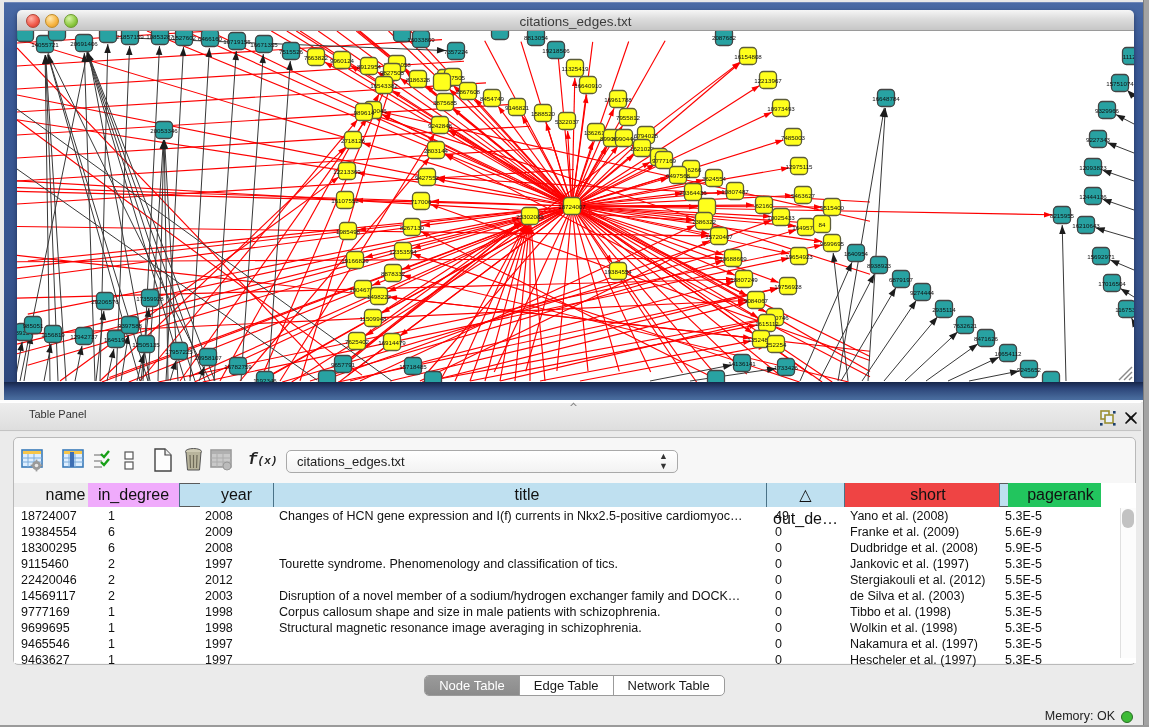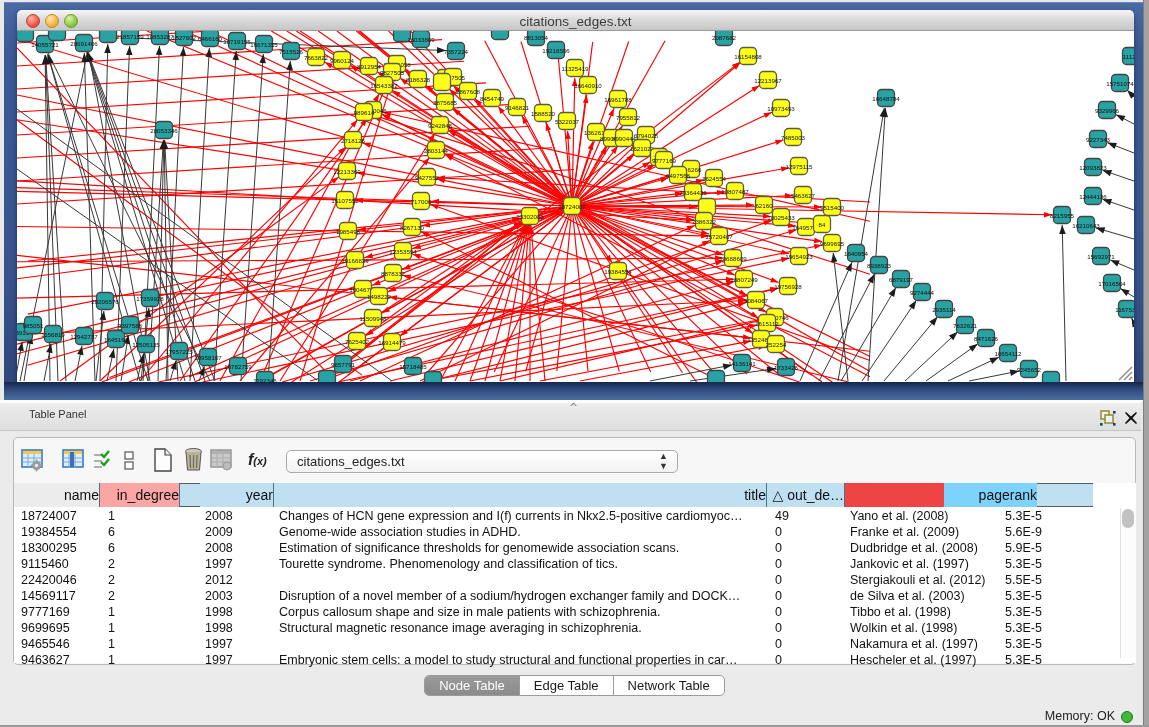--- a/index.html
+++ b/index.html
@@ -6,21 +6,21 @@
 .win{position:absolute;left:17px;top:10px;width:1117px;height:373px;border-radius:5px 5px 0 0;box-shadow:0 2px 5px rgba(0,0,20,.45)}
 .titlebar{position:absolute;left:17px;top:10px;width:1117px;height:21px;border-radius:5px 5px 0 0;background:linear-gradient(#f6f6f6,#dcdcdc 45%,#c6c6c6);border-bottom:1px solid #9a9a9a}
 .tl{position:absolute;top:3.5px;width:14px;height:14px;border-radius:50%;}
 .title{position:absolute;top:3.5px;width:100%;text-align:center;font-size:13.5px;color:#3a3a3a}
 .tp-head{position:absolute;left:0;top:402px;width:1141px;height:29px;background:linear-gradient(#ededed,#dedede);border-top:1px solid #fff;border-bottom:1px solid #c4c4c4}
 .tp-title{position:absolute;left:29px;top:408px;font-size:11px;color:#333}
 .below{position:absolute;left:0;top:432px;width:1141px;height:295px;background:#ebebeb}
 .container{position:absolute;left:13px;top:437px;width:1123px;height:228px;background:#f7f7f7;border:1px solid #b9b9b9;border-radius:5px}
 .dropdown{position:absolute;left:286px;top:450px;width:392px;height:23px;background:linear-gradient(#fff,#f2f2f2);border:1px solid #a9a9a9;border-radius:5px;font-size:13px;color:#222;line-height:21px;padding-left:10px}
 .thead{position:absolute;left:14px;top:483px;width:1079px;height:24px;background:#bfe0f0;border-top:1px solid #5a5a5a;border-bottom:1px solid #5a5a5a}
-.th{position:absolute;top:483px;height:24px;font-size:14px;color:#111;text-align:right;line-height:24px;border-right:1px solid #4a7287}
+.th{position:absolute;top:483px;height:24px;font-size:16px;color:#111;text-align:center;line-height:24px;border-right:1px solid #4a7287}
 .row{position:absolute;left:14px;width:1079px;height:16px;font-size:12.5px;color:#111;white-space:nowrap}
 .row span{position:absolute;top:0;line-height:16px;overflow:hidden}
 .tabs{position:absolute;left:0;top:675px;width:100%;text-align:center}
 .tabwrap{display:inline-flex;border:1px solid #9b9b9b;border-radius:5px;overflow:hidden;background:#fff}
 .tab{font-size:13px;color:#1a1a1a;padding:2px 14px;height:19px;line-height:15px;border-right:1px solid #9b9b9b}
 .tab.sel{background:linear-gradient(#9a9a9a,#8b8b8b);color:#fff}
 .mem{position:absolute;right:34px;top:709px;font-size:12.5px;color:#222}
 </style></head><body>
 <div class="bluepanel"></div>
 <div class="win"></div>
@@ -809,55 +809,53 @@
 <rect x="1" y="1" width="20" height="17" fill="#c9c9c9" stroke="#9a9a9a" stroke-width="1.6"></rect>
 <rect x="2" y="2" width="18" height="3" fill="#b0b0b0"></rect>
 <g stroke="#adadad" stroke-width="1">
       <line x1="1" y1="9" x2="21" y2="9"></line>
       <line x1="1" y1="13" x2="21" y2="13"></line>
       <line x1="7" y1="5" x2="7" y2="18"></line>
       <line x1="13" y1="5" x2="13" y2="18"></line>
     </g>
 <circle cx="17" cy="17" r="4" fill="#bbb" stroke="#999"></circle>
   </svg>
-<div style="position:absolute;left:248px;top:451px;font-family:Liberation Sans, sans-serif;font-style:italic;font-weight:bold;font-size:16px;color:#222">f<span style="font-size:11px">(x)</span></div>
+<div style="position:absolute;left:248px;top:451px;font-family:Liberation Mono, monospace;font-style:italic;font-weight:bold;font-size:16px;color:#222">f<span style="font-size:11px">(x)</span></div>
 
 <div class="dropdown">citations_edges.txt<span style="position:absolute;right:9px;top:0;font-size:9px;color:#333;line-height:10px">▲<br>▼</span></div>
 <div style="position:absolute;left:14px;top:483px;width:1122px;height:180px;background:#ffffff"></div>
 <div class="thead"></div>
 <div class="th" style="left:14px;width:86px;background:#ececec;padding-left:18px">name</div>
-<div class="th" style="left:100px;width:80px;background:#fca5a5">in_degree</div>
+<div class="th" style="left:88px;width:92px;background:#f0abfc">in_degree</div>
 <div class="th" style="left:200px;width:74px;background:#bfe0f0">year</div>
 <div class="th" style="left:274px;width:493px;background:#bfe0f0;padding-left:14px">title</div>
 <div class="th" style="left:767px;width:78px;background:#bfe0f0">△ out_de…</div>
 <div class="th" style="left:845px;width:155px;background:#ef4444;padding-left:12px">short</div>
-<div class="th" style="left:944px;width:93px;background:#7dd3fc;border-right:none;padding-left:12px">pagerank</div>
+<div class="th" style="left:1008px;width:93px;background:#22c55e;border-right:none;padding-left:12px">pagerank</div>
 <div class="row" style="top:508px">
 <span style="left:7px">18724007</span>
     <span style="left:94px">1</span>
     <span style="left:191px">2008</span>
     <span style="left:265px;width:486px">Changes of HCN gene expression and I(f) currents in Nkx2.5-positive cardiomyoc…</span>
     <span style="left:761px">49</span>
     <span style="left:836px">Yano et al. (2008)</span>
     <span style="left:991px">5.3E-5</span>
   </div>
 <div class="row" style="top:524px">
 <span style="left:7px">19384554</span>
     <span style="left:94px">6</span>
     <span style="left:191px">2009</span>
-    <span style="left:265px;width:486px">Genome-wide association studies in ADHD.</span>
     <span style="left:761px">0</span>
     <span style="left:836px">Franke et al. (2009)</span>
     <span style="left:991px">5.6E-9</span>
   </div>
 <div class="row" style="top:540px">
 <span style="left:7px">18300295</span>
     <span style="left:94px">6</span>
     <span style="left:191px">2008</span>
-    <span style="left:265px;width:486px">Estimation of significance thresholds for genomewide association scans.</span>
     <span style="left:761px">0</span>
     <span style="left:836px">Dudbridge et al. (2008)</span>
     <span style="left:991px">5.9E-5</span>
   </div>
 <div class="row" style="top:556px">
 <span style="left:7px">9115460</span>
     <span style="left:94px">2</span>
     <span style="left:191px">1997</span>
     <span style="left:265px;width:486px">Tourette syndrome. Phenomenology and classification of tics.</span>
     <span style="left:761px">0</span>
@@ -904,21 +902,20 @@
     <span style="left:94px">1</span>
     <span style="left:191px">1997</span>
     <span style="left:761px">0</span>
     <span style="left:836px">Nakamura et al. (1997)</span>
     <span style="left:991px">5.3E-5</span>
   </div>
 <div class="row" style="top:652px">
 <span style="left:7px">9463627</span>
     <span style="left:94px">1</span>
     <span style="left:191px">1997</span>
-    <span style="left:265px;width:486px">Embryonic stem cells: a model to study structural and functional properties in car…</span>
     <span style="left:761px">0</span>
     <span style="left:836px">Hescheler et al. (1997)</span>
     <span style="left:991px">5.3E-5</span>
   </div>
 <div style="position:absolute;left:1120px;top:508px;width:16px;height:150px;background:#fcfcfc;border-left:1px solid #e0e0e0"></div>
 <div style="position:absolute;left:1122px;top:509px;width:12px;height:19px;background:#c2c2c2;border-radius:6px"></div>
 <div class="tabs"><span class="tabwrap">
       <span class="tab sel">Node Table</span>
       <span class="tab">Edge Table</span>
       <span class="tab" style="border-right:none">Network Table</span>

